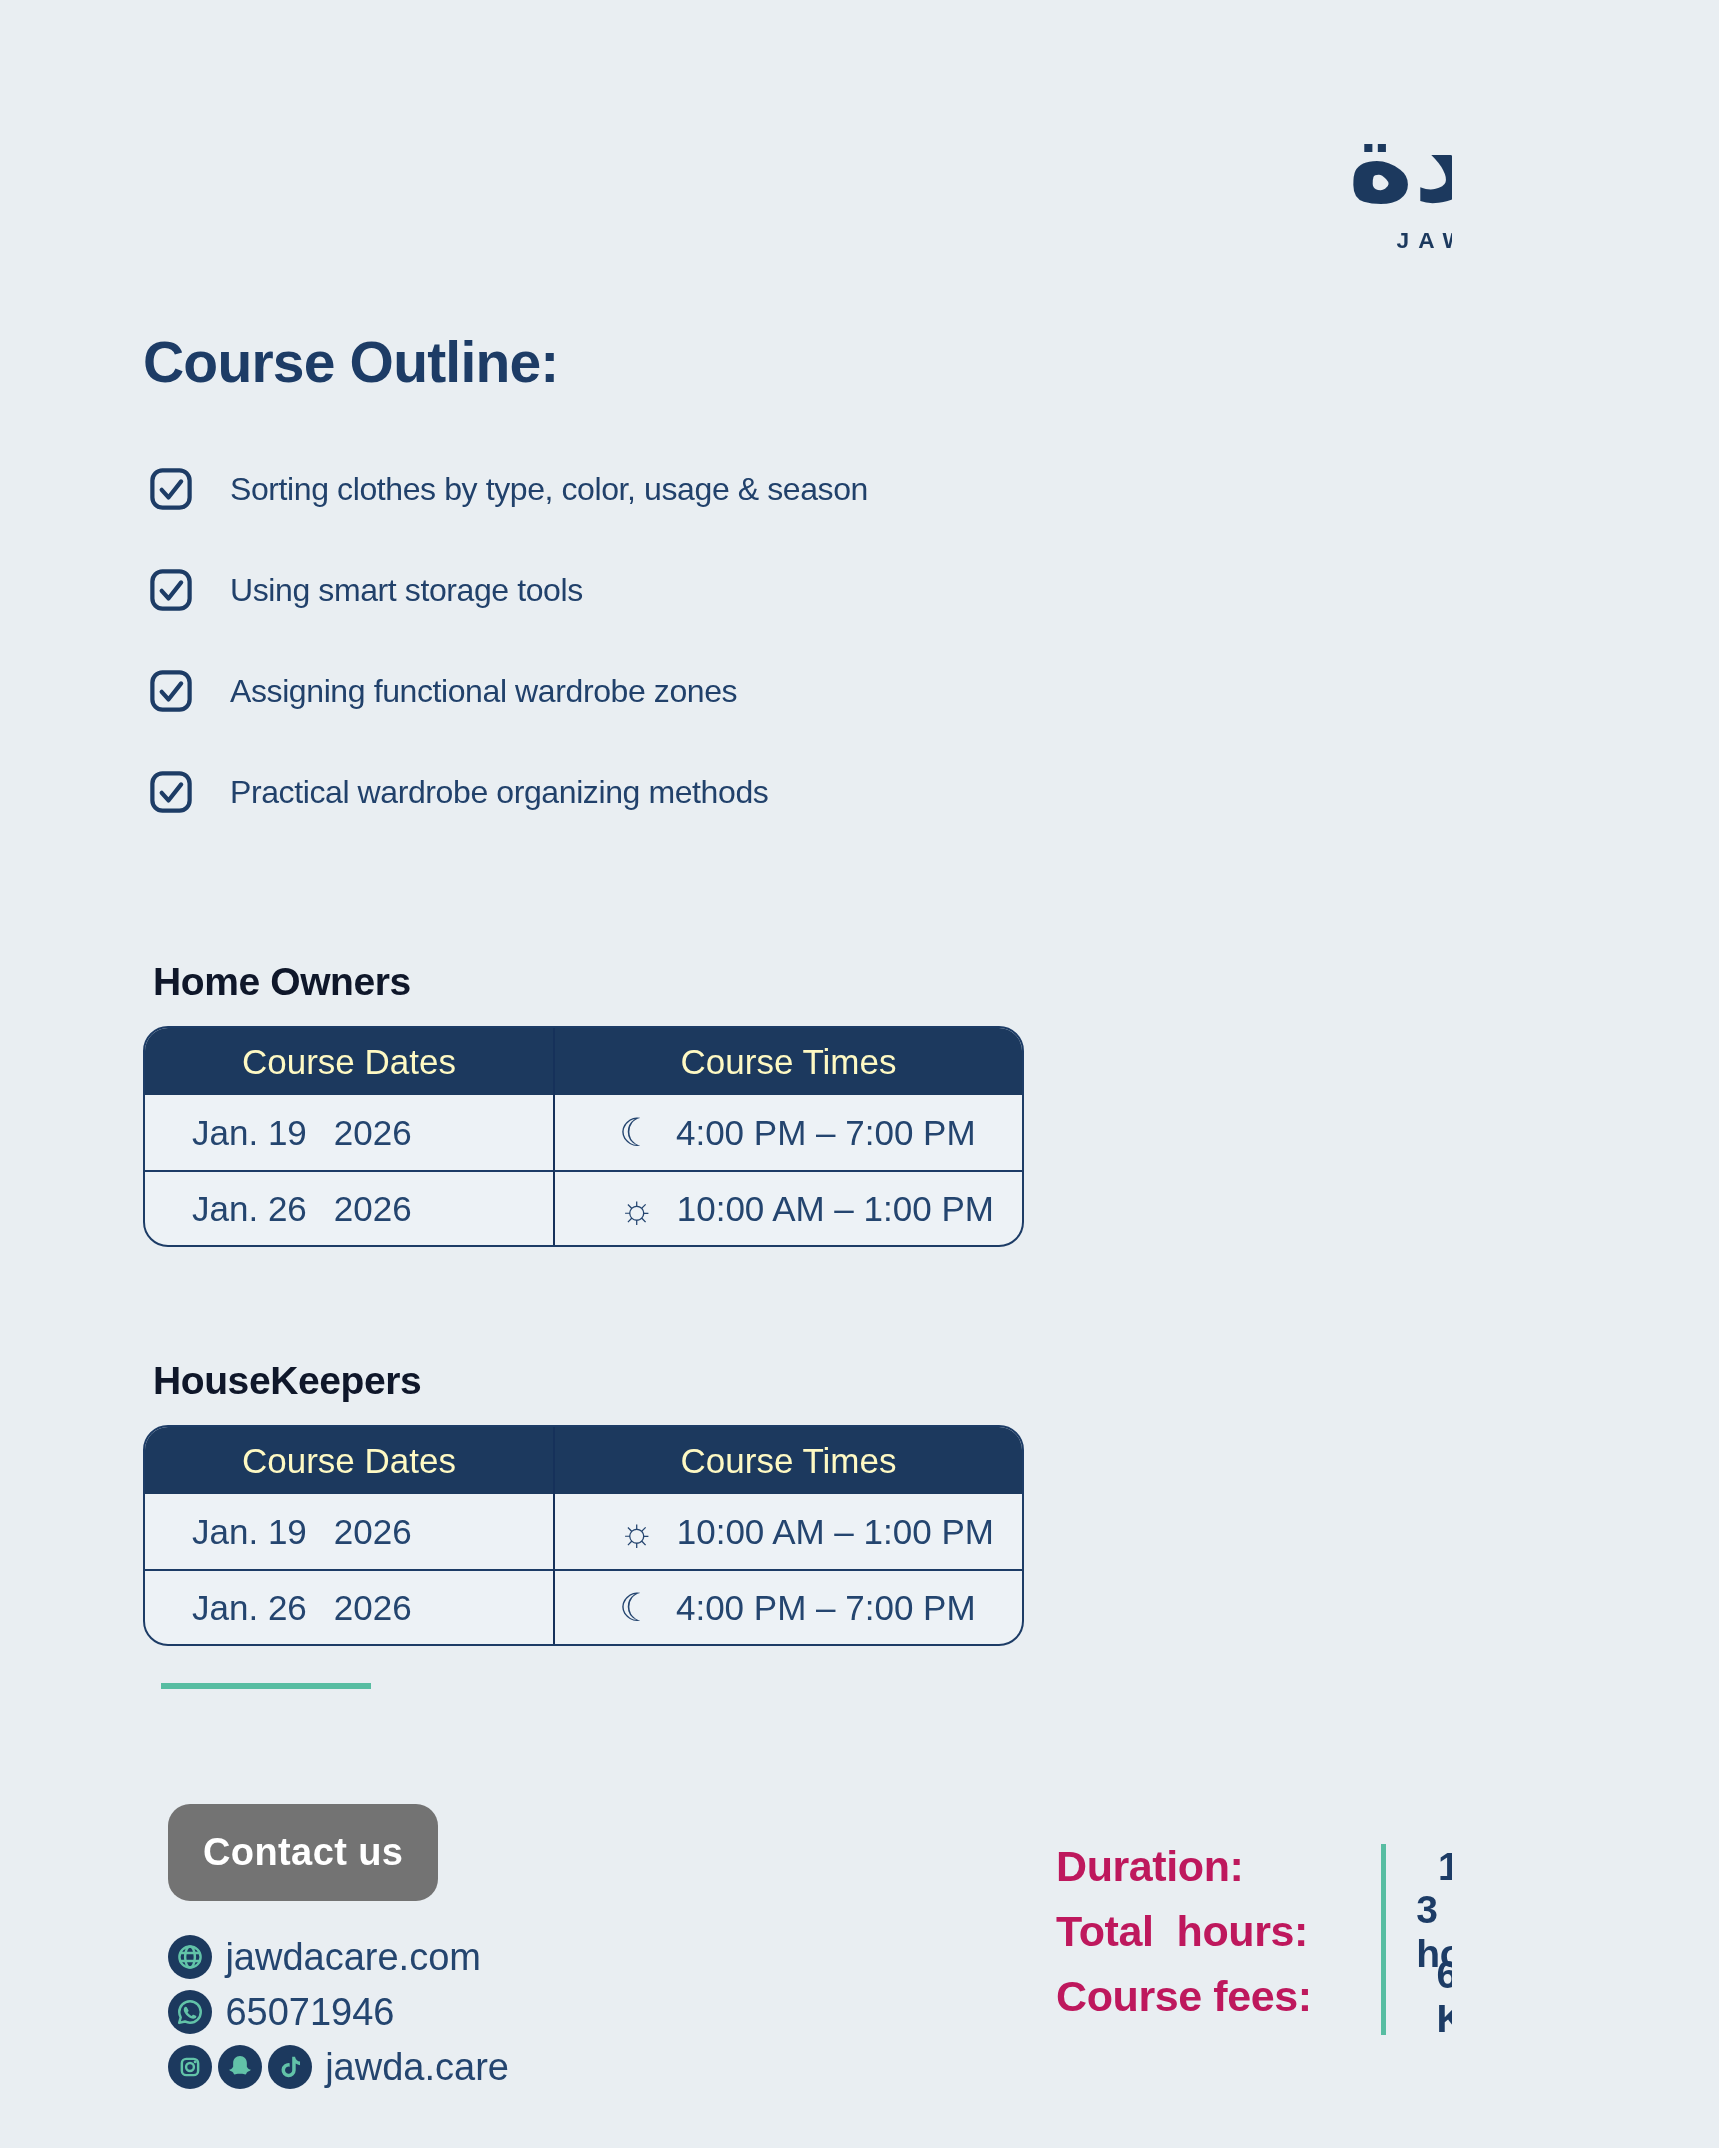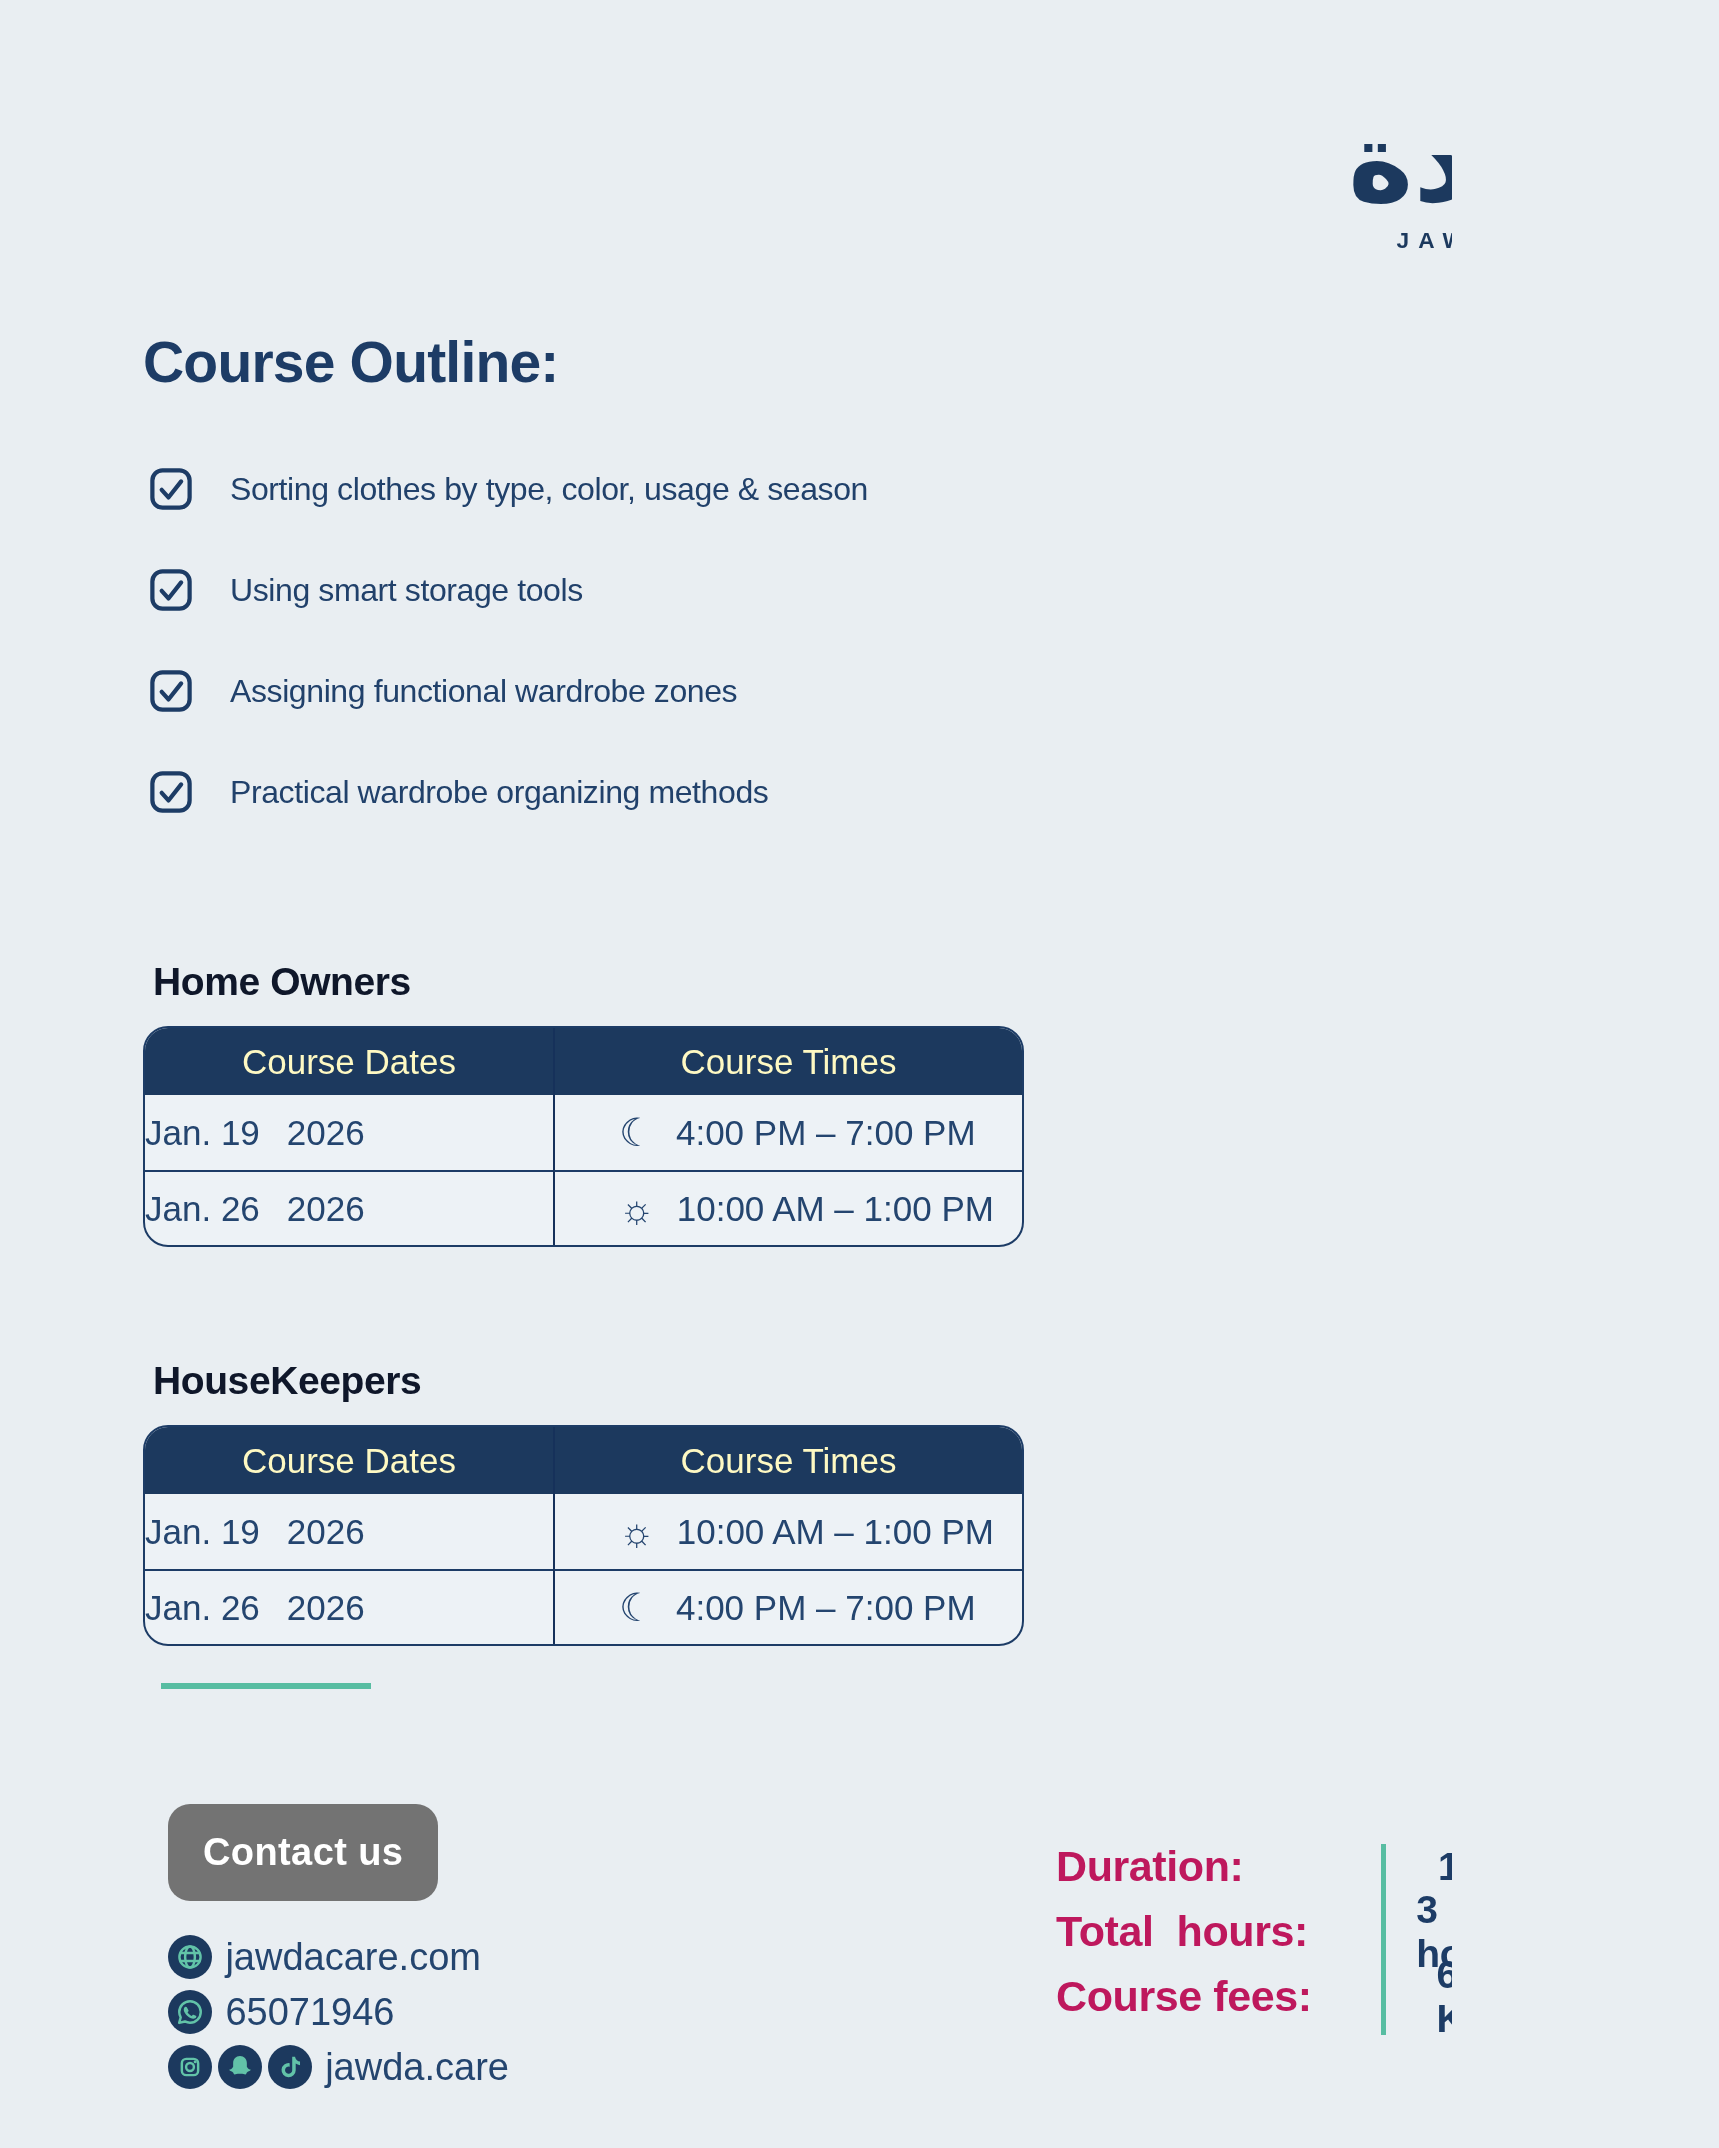--- a/index.html
+++ b/index.html
@@ -37,21 +37,21 @@
     display:grid;grid-template-columns:408px 1fr;grid-template-rows:67px 75px 75px;
     background:#edf2f6;
   }
   .th{
     background:#1c395e;color:#fef9c3;font-size:35px;
     display:flex;align-items:center;justify-content:center;
   }
   .c2{border-left:2.5px solid #16315a;}
   .rowline{border-top:2.5px solid #1d3c66;}
   .td{display:flex;align-items:center;font-size:35px;color:#24456f;}
-  .td.date{gap:27px;}
+  .td.date{padding-left:47px;gap:27px;}
   .td.time{padding-left:64px;gap:22px;}
   .t-icon{font-size:39px;line-height:1;color:#24456f;}
   
   .divider{position:absolute;left:161px;top:1683px;width:210px;height:5.9px;background:#57bda2;}
   
   .contact{position:absolute;left:168px;top:1804px;}
   .contact-btn{
     display:inline-block;background:#737373;color:#ffffff;border:none;
     font-family:inherit;font-size:38px;font-weight:700;letter-spacing:0.4px;
     padding:27px 35px;border-radius:22px;cursor:pointer;

